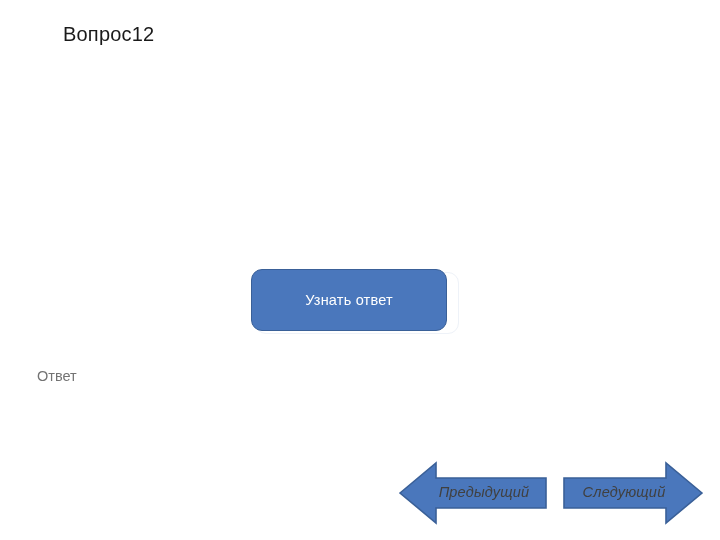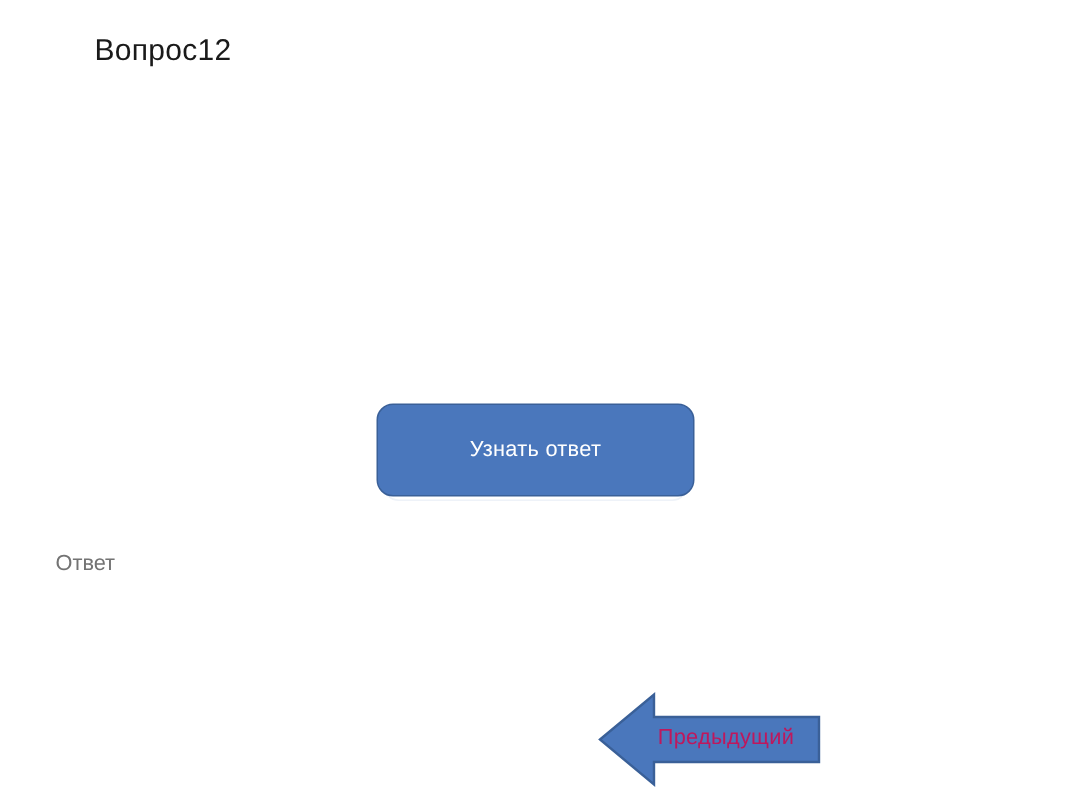--- a/index.html
+++ b/index.html
@@ -59,21 +59,21 @@
     height: 62px;
     border-radius: 11px;
     border: 1.2px solid #eef2f8;
     box-sizing: border-box;
     background: transparent;
   }
   .reveal-btn {
     position: absolute;
     left: 1px;
     top: 2px;
-    width: 212px;
+    width: 196px;
     height: 62px;
     box-sizing: border-box;
     border-radius: 11px;
     background: #4a77bc;
     border-top: 2px solid #2f5party;
     border: 1.5px solid #3a6098;
     display: flex;
     align-items: center;
     justify-content: center;
     cursor: pointer;
@@ -92,24 +92,25 @@
   }
   .arrow-shape svg {
     position: absolute;
     left: 0;
     top: 0;
     display: block;
   }
   .arrow-label {
     position: absolute;
     font-size: 14.5px;
-    color: #be185d;
+    color: #404040;
     white-space: nowrap;
     letter-spacing: 0.2px;
     line-height: 1;
+    font-style: italic;
   }
 
   #arrow-prev {
     left: 398px;
     top: 460px;
     width: 150px;
     height: 66px;
   }
   #arrow-prev .arrow-label {
     left: 30px;
@@ -147,14 +148,20 @@
 
   <div id="answer-label">Ответ</div>
 
   <div id="arrow-prev" class="arrow-shape">
     <svg width="150" height="66" viewBox="0 0 150 66">
       <polygon points="2,33 38,3 38,18 148,18 148,48 38,48 38,63" fill="#4a77bc" stroke="#3a6098" stroke-width="1.6" stroke-linejoin="miter"></polygon>
     </svg>
     <span class="arrow-label">Предыдущий</span>
   </div>
 
+  <div id="arrow-next" class="arrow-shape">
+    <svg width="142" height="66" viewBox="0 0 142 66">
+      <polygon points="140,33 104,3 104,18 2,18 2,48 104,48 104,63" fill="#4a77bc" stroke="#3a6098" stroke-width="1.6" stroke-linejoin="miter"></polygon>
+    </svg>
+    <span class="arrow-label">Следующий</span>
+  </div>
 
 </div>
 
 </body></html>

